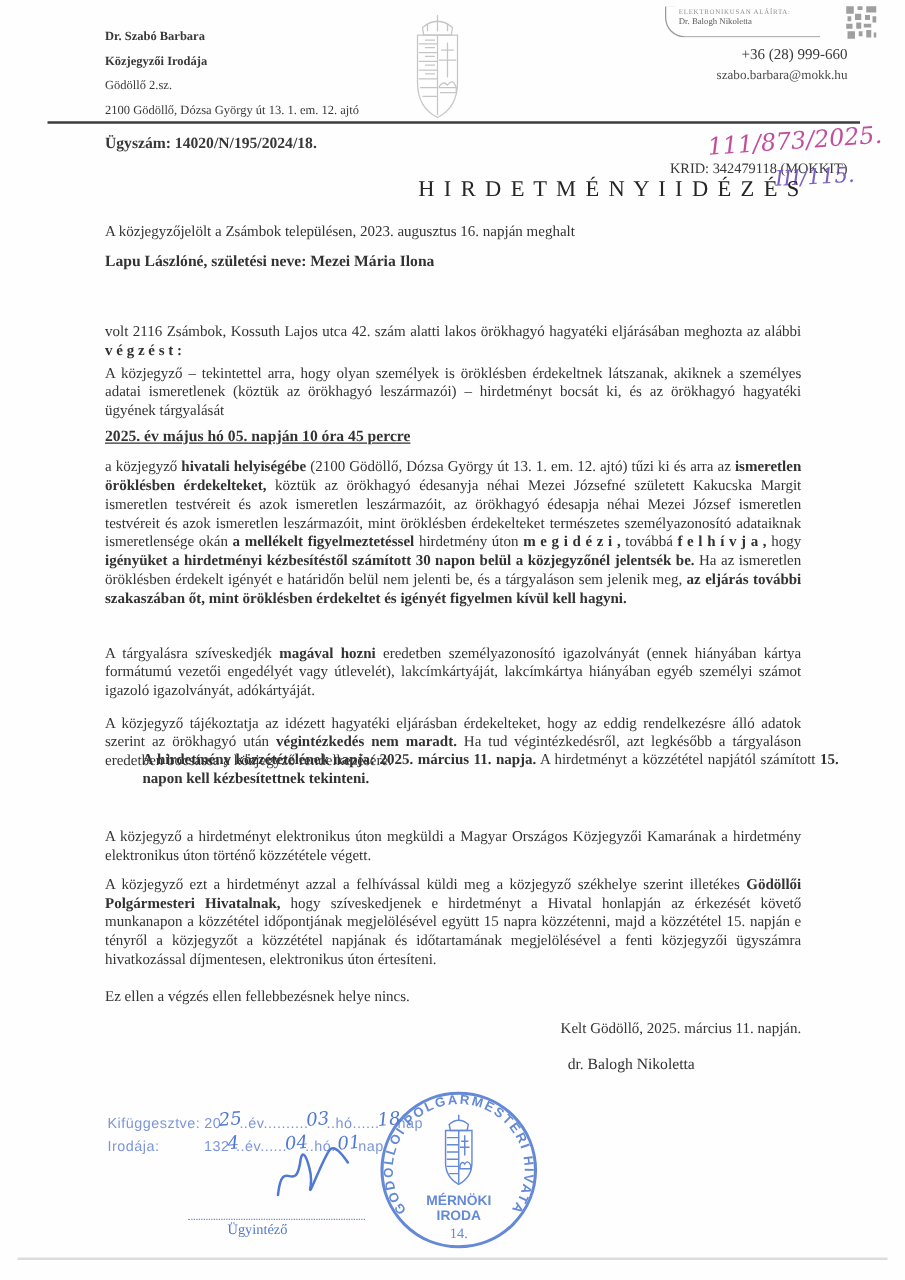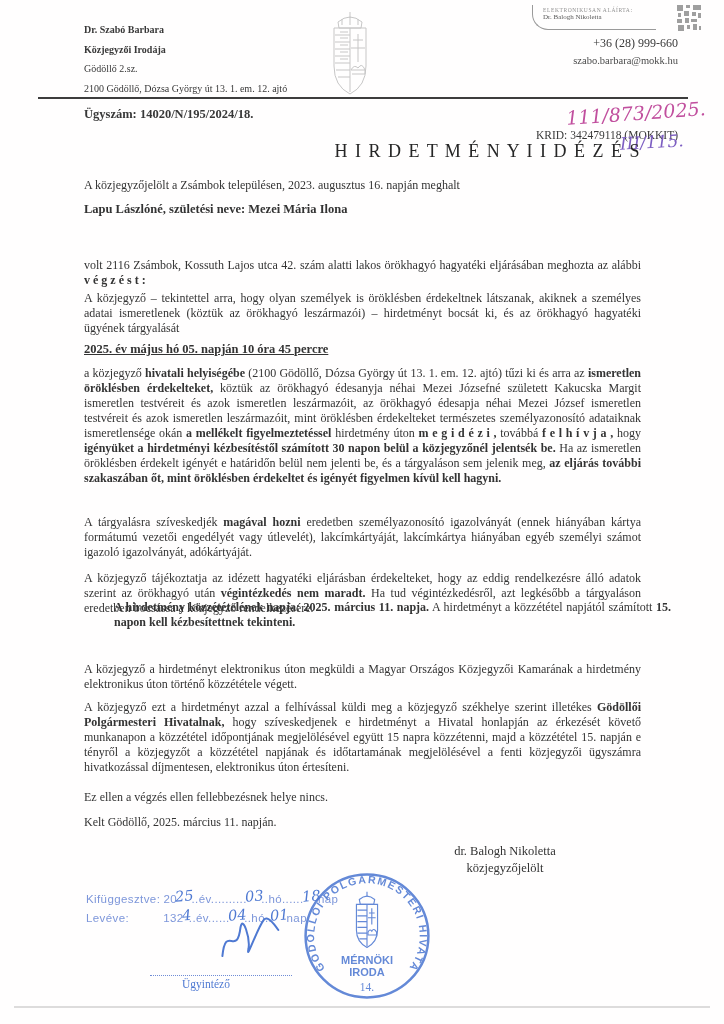--- a/index.html
+++ b/index.html
@@ -43,21 +43,21 @@
   .p-volt{top:232px;margin-top:26px;}
   .p-notice{top:291px;}
   .hearing{top:342px;font-weight:bold;text-decoration:underline;font-size:12.5px;}
   .p-main{top:366px;}
   .p-bring{top:515px;}
   .p-estate{top:571px;}
   .p-pub{top:600px;margin-left:30px;}
   .p-chamber{top:662px;}
   .p-mayor{top:700px;}
   .p-appeal{top:790px;text-align:left;}
-  .p-date{top:815px;text-align:left;}
+  .p-date{top:815px;text-align:right;}
 
   .sig-block{position:absolute;left:400px;top:843px;width:210px;text-align:center;
              font-size:12.5px;line-height:17px;color:#333;}
 
   
   .posting{position:absolute;left:86px;top:890px;color:#7a93d8;font-size:11.5px;
            font-family:"Liberation Sans", sans-serif;}
   .posting .row{height:19px;white-space:nowrap;}
   .print-blue{color:#7d96da;letter-spacing:.4px;}
   .hw-blue{display:inline-block;font-family:"DejaVu Serif", serif;font-style:italic;
@@ -147,30 +147,29 @@
   <div class="para p-bring"><span>A tárgyalásra szíveskedjék </span><span class="b">magával hozni</span><span> eredetben személyazonosító igazolványát (ennek hiányában kártya formátumú vezetői engedélyét vagy útlevelét), lakcímkártyáját, lakcímkártya hiányában egyéb személyi számot igazoló igazolványát, adókártyáját.</span></div>
   <div class="para p-estate"><span>A közjegyző tájékoztatja az idézett hagyatéki eljárásban érdekelteket, hogy az eddig rendelkezésre álló adatok szerint az örökhagyó után </span><span class="b">végintézkedés nem maradt.</span><span> Ha tud végintézkedésről, azt legkésőbb a tárgyaláson eredetben bocsássa a közjegyző rendelkezésére.</span></div>
   <div class="para p-pub"><span class="b">A hirdetmény közzétételének napja: 2025. március 11. napja.</span><span> A hirdetményt a közzététel napjától számított </span><span class="b">15. napon kell kézbesítettnek tekinteni.</span></div>
   <div class="para p-chamber">A közjegyző a hirdetményt elektronikus úton megküldi a Magyar Országos Közjegyzői Kamarának a hirdetmény elektronikus úton történő közzététele végett.</div>
   <div class="para p-mayor"><span>A közjegyző ezt a hirdetményt azzal a felhívással küldi meg a közjegyző székhelye szerint illetékes </span><span class="b">Gödöllői Polgármesteri Hivatalnak,</span><span> hogy szíveskedjenek e hirdetményt a Hivatal honlapján az érkezését követő munkanapon a közzététel időpontjának megjelölésével együtt 15 napra közzétenni, majd a közzététel 15. napján e tényről a közjegyzőt a közzététel napjának és időtartamának megjelölésével a fenti közjegyzői ügyszámra hivatkozással díjmentesen, elektronikus úton értesíteni.</span></div>
   <div class="para p-appeal">Ez ellen a végzés ellen fellebbezésnek helye nincs.</div>
   <div class="para p-date">Kelt Gödöllő, 2025. március 11. napján.</div>
 
   <div class="sig-block">
     <div>dr. Balogh Nikoletta</div>
-    <div>közjegyzőjelölt</div>
   </div>
 
   <div class="posting">
     <div class="row">
       <span class="print-blue">Kifüggesztve:</span>
       <span class="print-blue">20</span><span class="hw-blue">25</span><span class="print-blue">..év..........</span><span class="hw-blue">03</span><span class="print-blue">..hó......</span><span class="hw-blue">18</span><span class="print-blue">nap</span>
     </div>
     <div class="row">
-      <span class="print-blue" style="display:inline-block;width:74px">Levéve:</span>
+      <span class="print-blue" style="display:inline-block;width:74px">Irodája:</span>
       <span class="print-blue">132</span><span class="hw-blue">4</span><span class="print-blue">..év......</span><span class="hw-blue">04</span><span class="print-blue">..hó..</span><span class="hw-blue">01</span><span class="print-blue">nap</span>
     </div>
     <svg class="scribble" width="72" height="50" viewBox="0 0 72 50">
       <path d="M6 40 C14 8 20 44 28 14 C32 2 36 26 33 36 C28 50 44 18 52 10 C56 6 61 14 65 22" fill="none" stroke="#4f79d2" stroke-width="2" stroke-linecap="round"></path>
     </svg>
     <div class="officer-line"></div>
     <div class="officer-label">Ügyintéző</div>
   </div>
 
   <svg class="round-stamp" width="142" height="142" viewBox="0 0 148 148">

